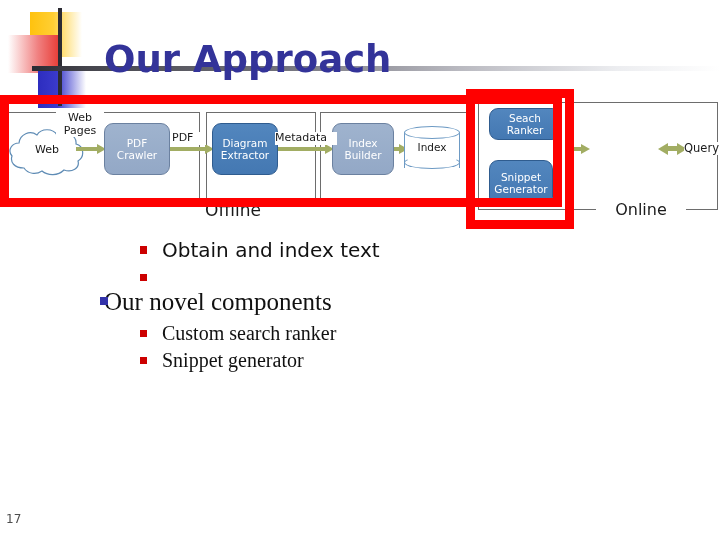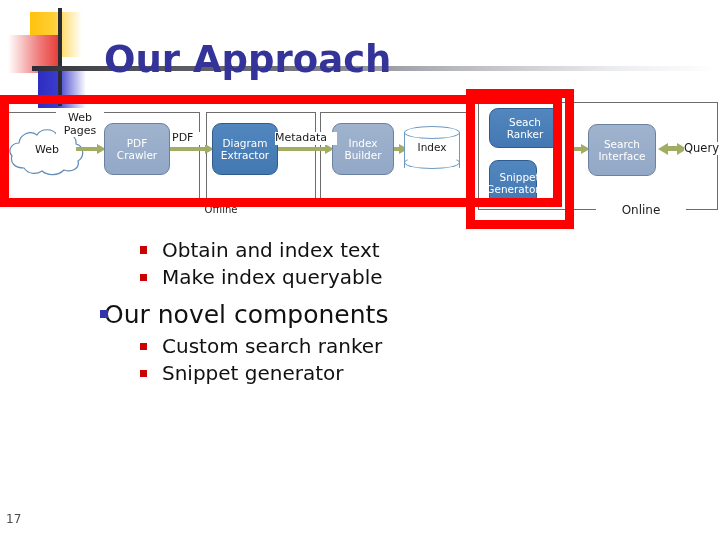--- a/index.html
+++ b/index.html
@@ -37,22 +37,22 @@
     display:flex;flex-direction:column;align-items:center;justify-content:center;
     color:#ffffff;font-size:10.5px;line-height:12px;text-align:center;}
   .node-light{background:linear-gradient(to bottom,#9fb3ce 0%,#93a8c6 100%);
     border:1px solid #6b81a0;}
   .node-dark{background:linear-gradient(to bottom,#5286be 0%,#4478b2 100%);
     border:1px solid #2f5c8f;}
 
   #node-pdf-crawler{left:104px;top:35px;width:66px;height:52px;}
   #node-diagram-extractor{left:212px;top:35px;width:66px;height:52px;}
   #node-index-builder{left:332px;top:35px;width:62px;height:52px;}
-  #node-search-ranker{left:489px;top:20px;width:72px;height:40px;}
-  #node-snippet-generator{left:489px;top:72px;width:48px;height:46px;text-align:right;}
+  #node-search-ranker{left:489px;top:20px;width:72px;height:32px;}
+  #node-snippet-generator{left:489px;top:72px;width:64px;height:46px;}
   #node-search-interface{left:588px;top:36px;width:68px;height:52px;}
 
   
   #node-web{position:absolute;left:8px;top:38px;width:78px;height:52px;}
   #node-web .cloud-label{position:absolute;left:0;top:17px;width:78px;text-align:center;
     font-size:11px;color:#1a1a1a;z-index:3;}
 
   
   #node-index{position:absolute;left:404px;top:38px;width:56px;height:48px;}
   #node-index .cyl-body{position:absolute;left:0;top:6px;width:56px;height:36px;
@@ -102,41 +102,41 @@
     border-bottom:6px solid transparent;border-left:10px solid #A2AD63;}
   #arrow-query .head-l{left:0px;top:0px;border-top:6px solid transparent;
     border-bottom:6px solid transparent;border-right:10px solid #A2AD63;}
 
   .figlabel{position:absolute;font-size:11px;color:#1a1a1a;white-space:pre-line;
     line-height:12.5px;text-align:center;background:#ffffff;}
   #label-web-pages{left:56px;top:24px;width:48px;}
   #label-pdf{left:172px;top:44px;width:34px;text-align:left;}
   #label-metadata{left:275px;top:44px;width:62px;text-align:left;}
   #label-query{left:684px;top:54px;width:38px;text-align:left;font-size:11.5px;}
-  #label-offline{left:176px;top:116px;width:90px;font-size:10px;}
-  #label-online{left:596px;top:116px;width:90px;font-size:12px;}
+  #label-offline{left:188px;top:116px;width:90px;font-size:17px;}
+  #label-online{left:596px;top:116px;width:90px;font-size:16px;}
 
   
   .redbox{position:absolute;border:9px solid #FF0000;box-sizing:border-box;background:transparent;}
   #redbox-offline{left:0px;top:7px;width:562px;height:112px;}
   #redbox-novel{left:466px;top:1px;width:108px;height:140px;}
 
   
   #content{position:absolute;left:0;top:236px;width:720px;}
   .lvl1{position:relative;display:flex;align-items:flex-start;
     margin:0 0 2px 0;padding-left:104px;}
   .lvl1 .bullet{position:absolute;left:100px;top:12px;width:8px;height:8px;background:#3333AA;}
   .lvl1 .txt{font-size:25px;color:#111111;line-height:33px;}
 
   .lvl2{position:relative;display:flex;align-items:flex-start;
     margin:0 0 1px 0;padding-left:162px;}
   .lvl2 .bullet{position:absolute;left:140px;top:10px;width:7px;height:7px;background:#CC0000;}
   .lvl2 .txt{font-size:20px;color:#111111;line-height:26px;}
 
-  #group-2{margin-top:8px;}
+  #group-2{margin-top:21px;font-family:Liberation Serif, serif;}
 
   #slide-number{position:absolute;left:6px;top:512px;font-size:12px;color:#4d4d4d;}
 </style>
 </head>
 <body>
 
 <div id="title-deco">
   <div class="deco-yellow"></div>
   <div class="deco-red"></div>
   <div class="deco-blue"></div>
@@ -212,24 +212,20 @@
   <div class="node node-dark" id="node-snippet-generator">
     <span style="white-space:pre-line">Snippet
 Generator</span>
   </div>
 
   <div class="arrow" id="arrow-index-interface">
     <div class="shaft"></div>
       <div class="head"></div>
   </div>
 
-  <div class="node node-light" id="node-search-interface">
-    <span style="white-space:pre-line">Search
-Interface</span>
-  </div>
 
   <div class="arrow" id="arrow-query">
     <div class="head-l"></div>
       <div class="shaft"></div>
       <div class="head"></div>
   </div>
 
   <div class="figlabel" id="label-web-pages">Web
 Pages</div>
   <div class="figlabel" id="label-pdf">PDF</div>
@@ -247,21 +243,20 @@
   <div id="group-1">
     <div class="lvl2">
       <span class="bullet"></span>
     </div>
     <div class="lvl2">
       <span class="bullet"></span>
       <span class="txt">Obtain and index text</span>
     </div>
     <div class="lvl2">
       <span class="bullet"></span>
-      <span class="txt">Make index queryable</span>
     </div>
   </div>
 
   <div id="group-2">
     <div class="lvl1">
       <span class="bullet"></span>
       <span class="txt">Our novel components</span>
     </div>
     <div class="lvl2">
       <span class="bullet"></span>

